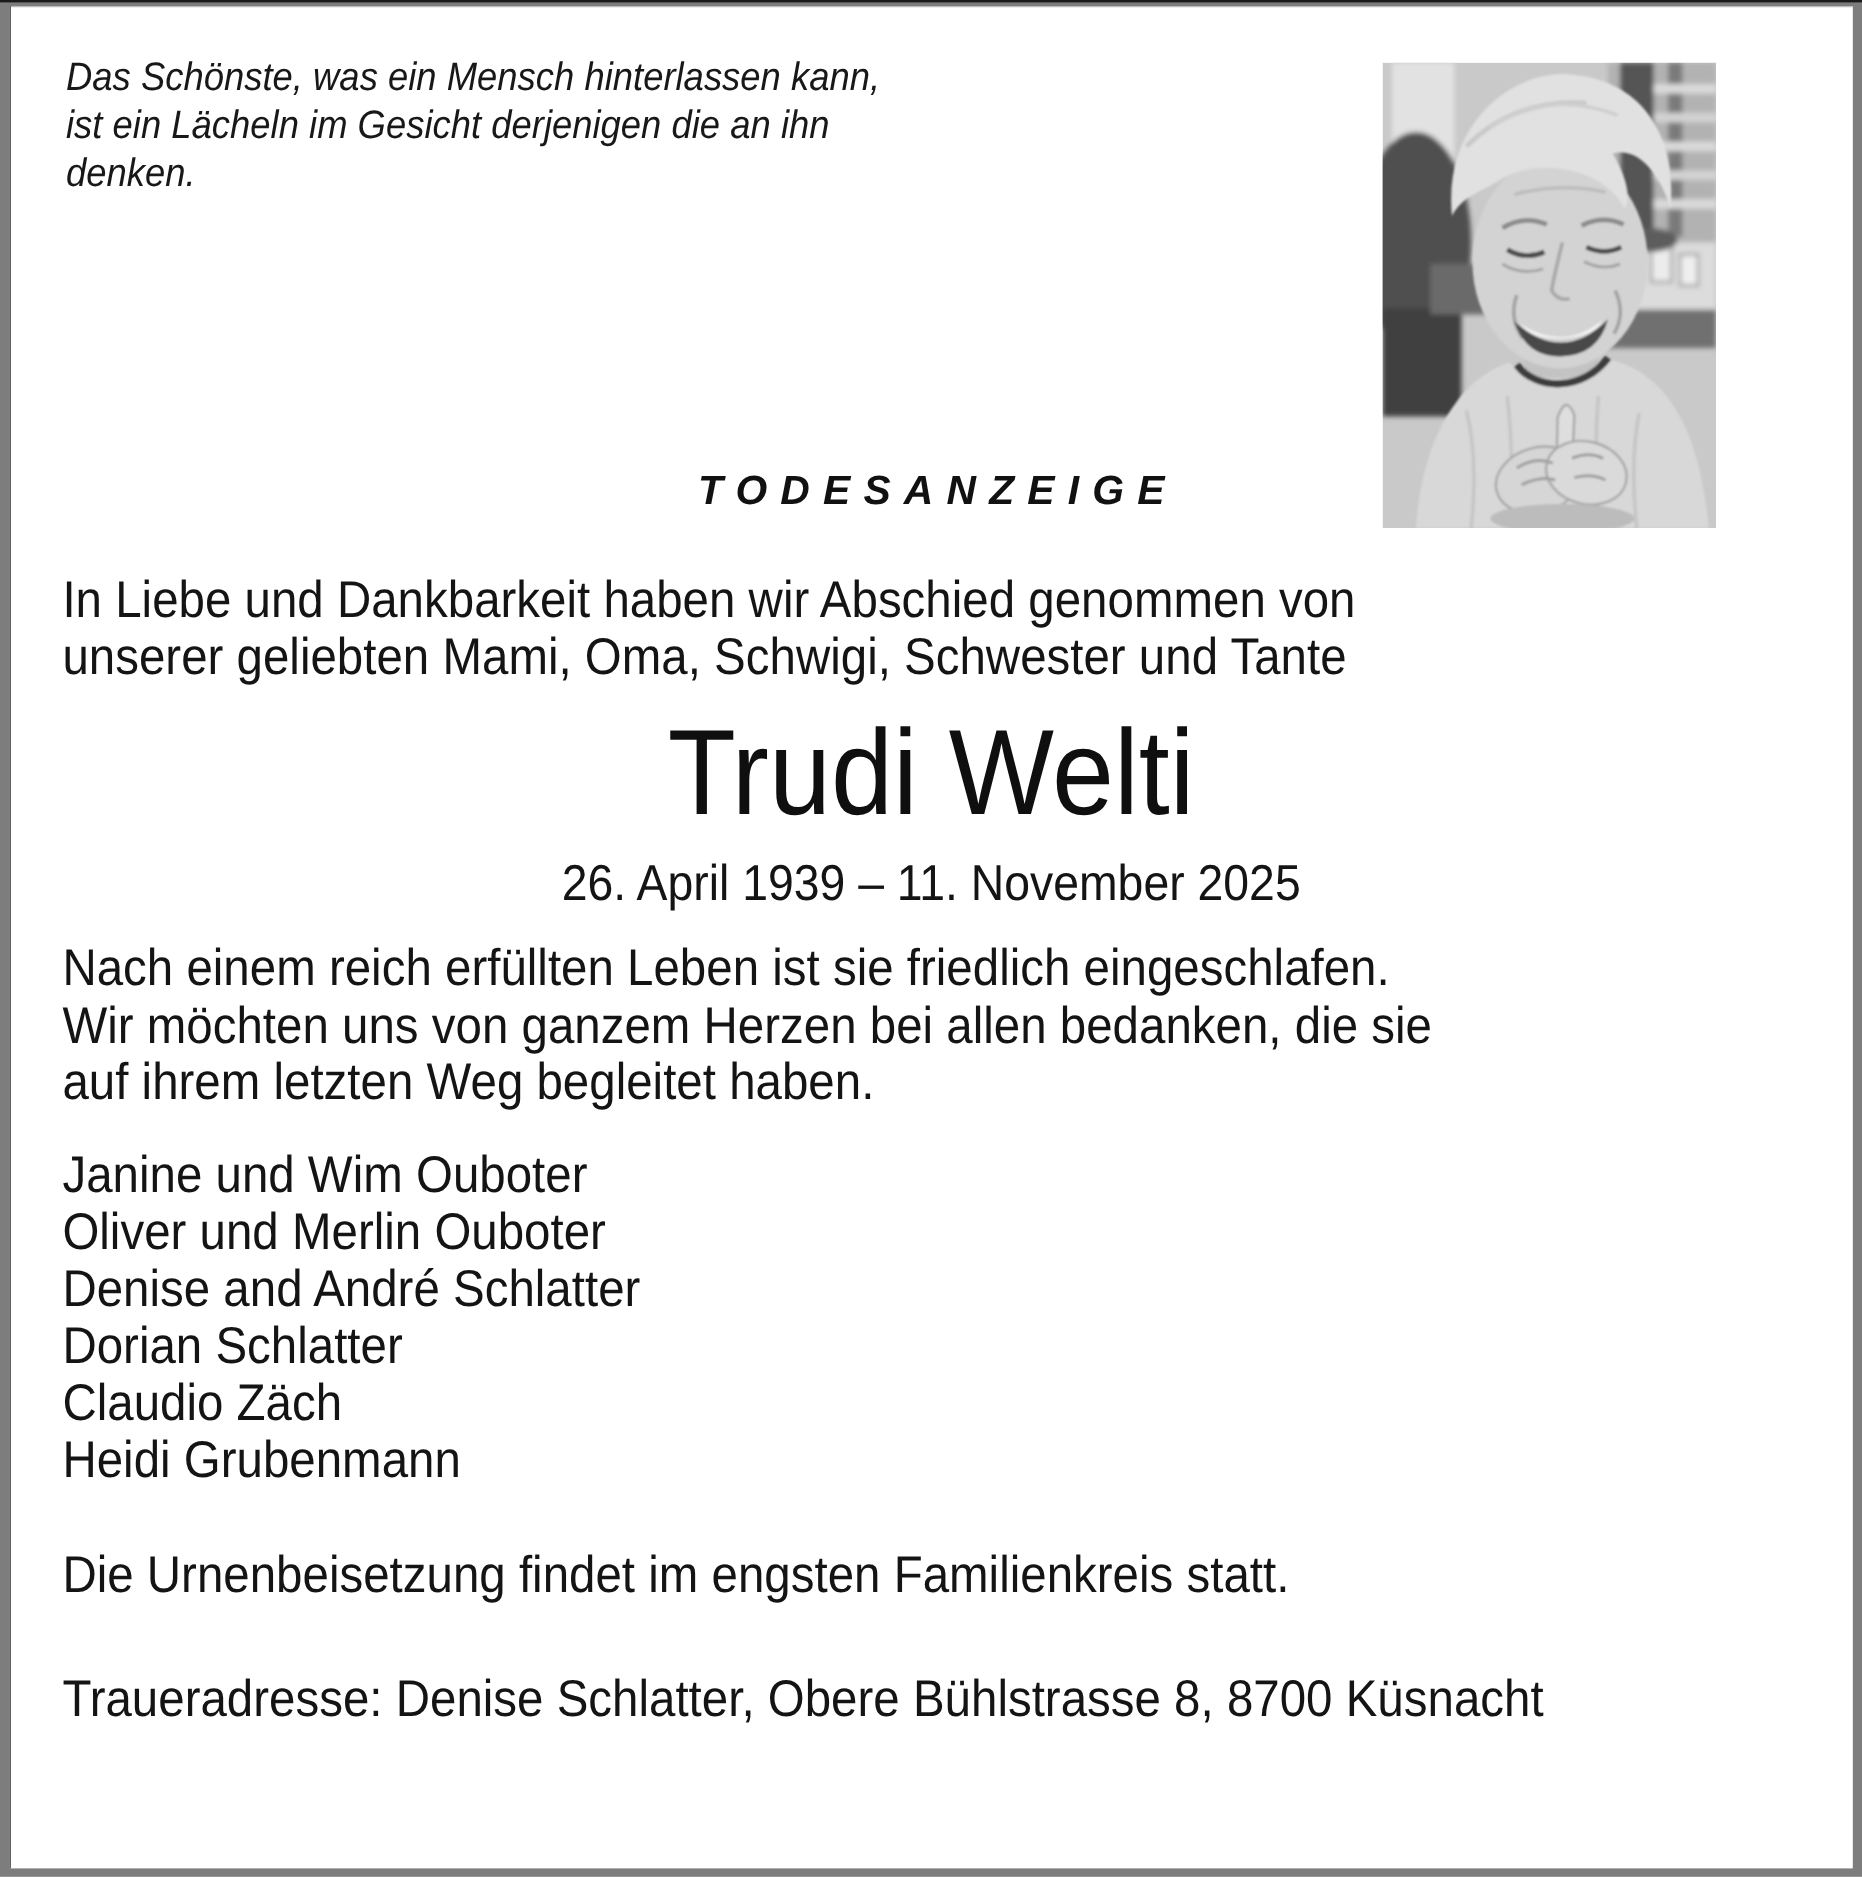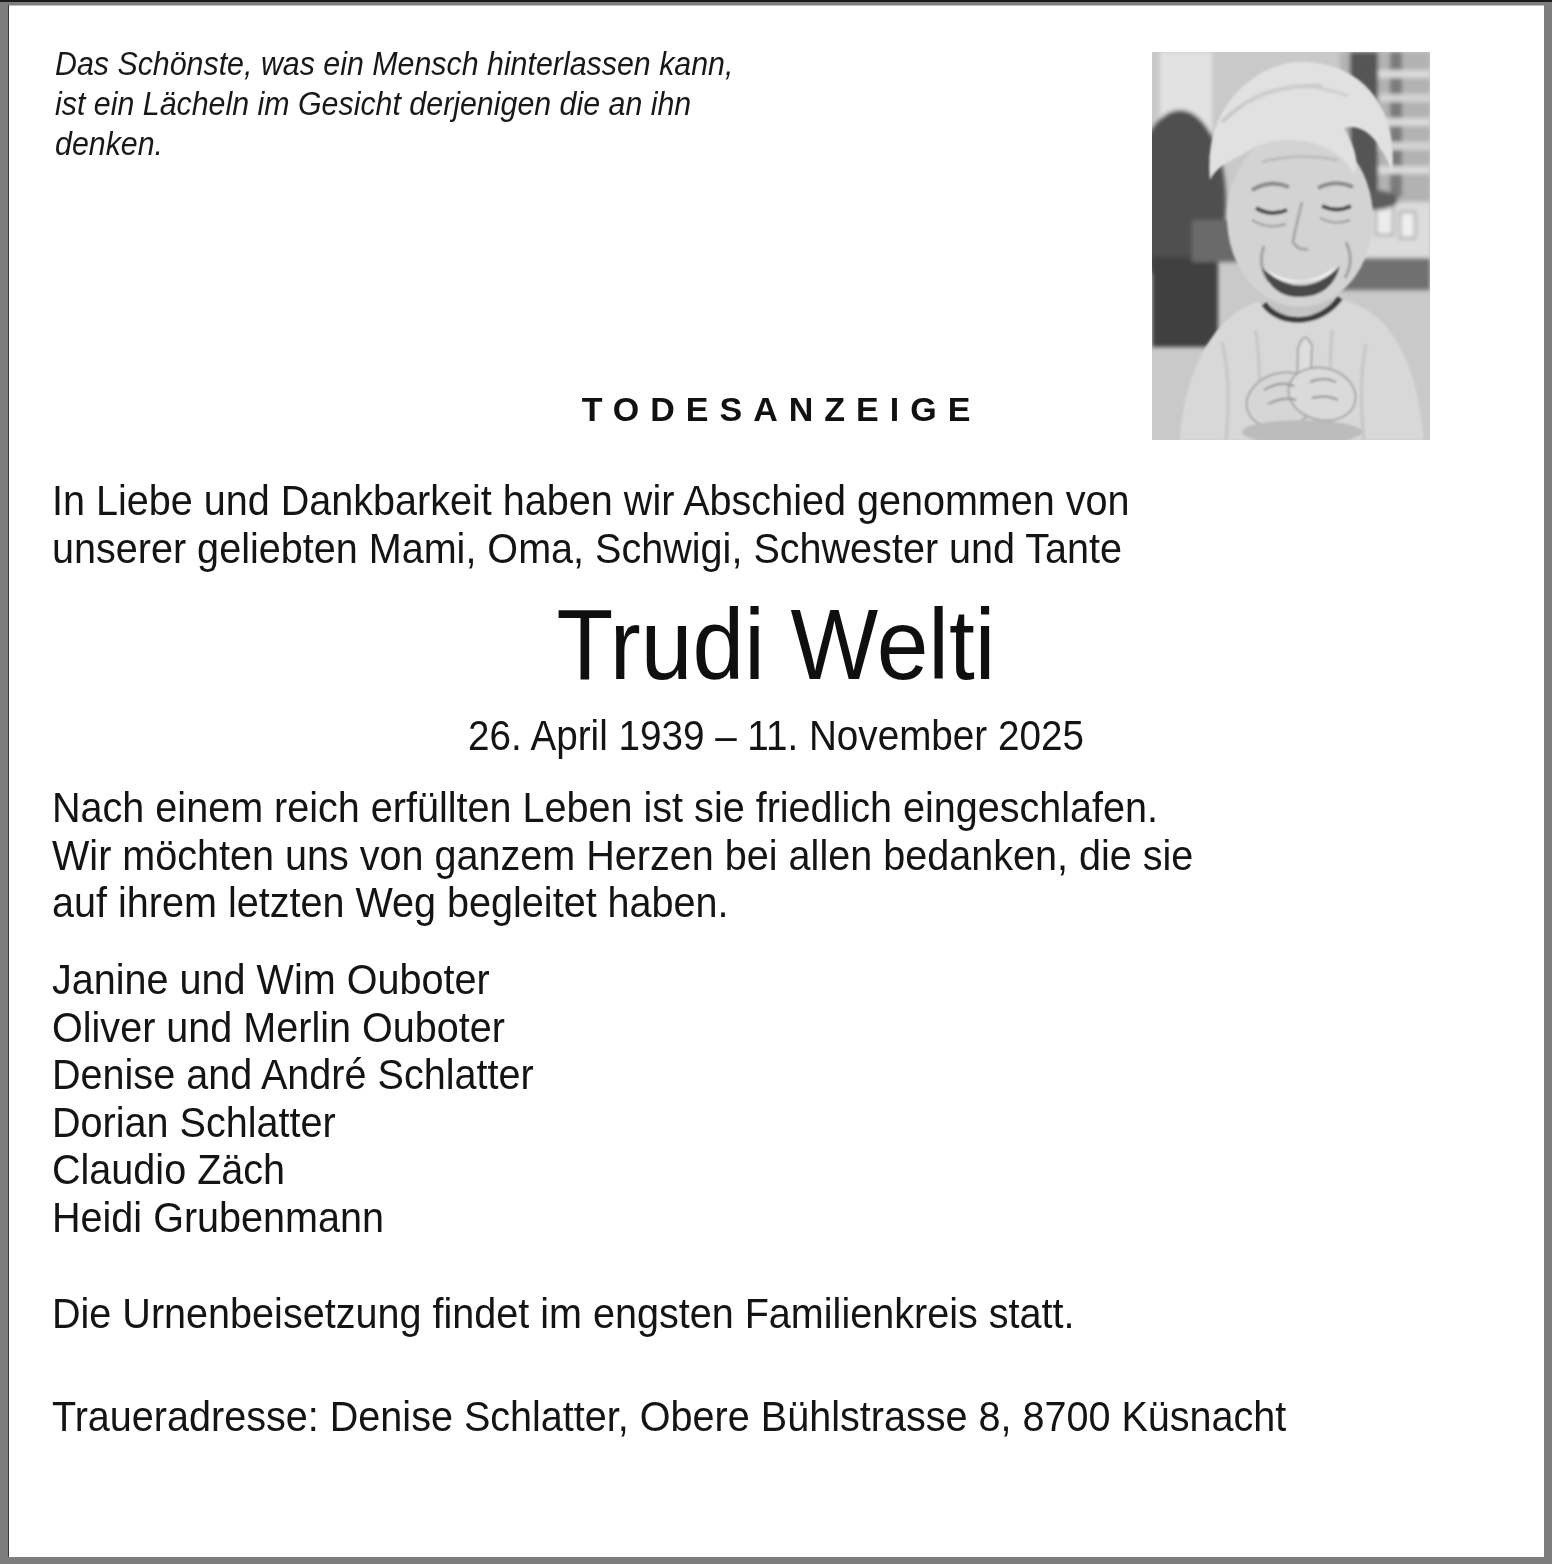--- a/index.html
+++ b/index.html
@@ -36,20 +36,21 @@
     width: 278px; height: 388px;
     overflow: hidden;
   }
   .heading {
     position: absolute; left: 0; width: 100%; top: 390px;
     text-align: center;
     font-size: 34px; font-weight: 600;
     letter-spacing: 11px;
     text-indent: 11px;
     color: #111;
+    font-style: italic;
   }
   .intro {
     position: absolute; left: 52px; top: 477px;
     font-size: 43px; line-height: 47.5px;
     white-space: nowrap;
   }
   .deceased {
     position: absolute; left: 0; width: 100%; top: 586px;
     text-align: center;
     font-size: 101px; line-height: 116px;

